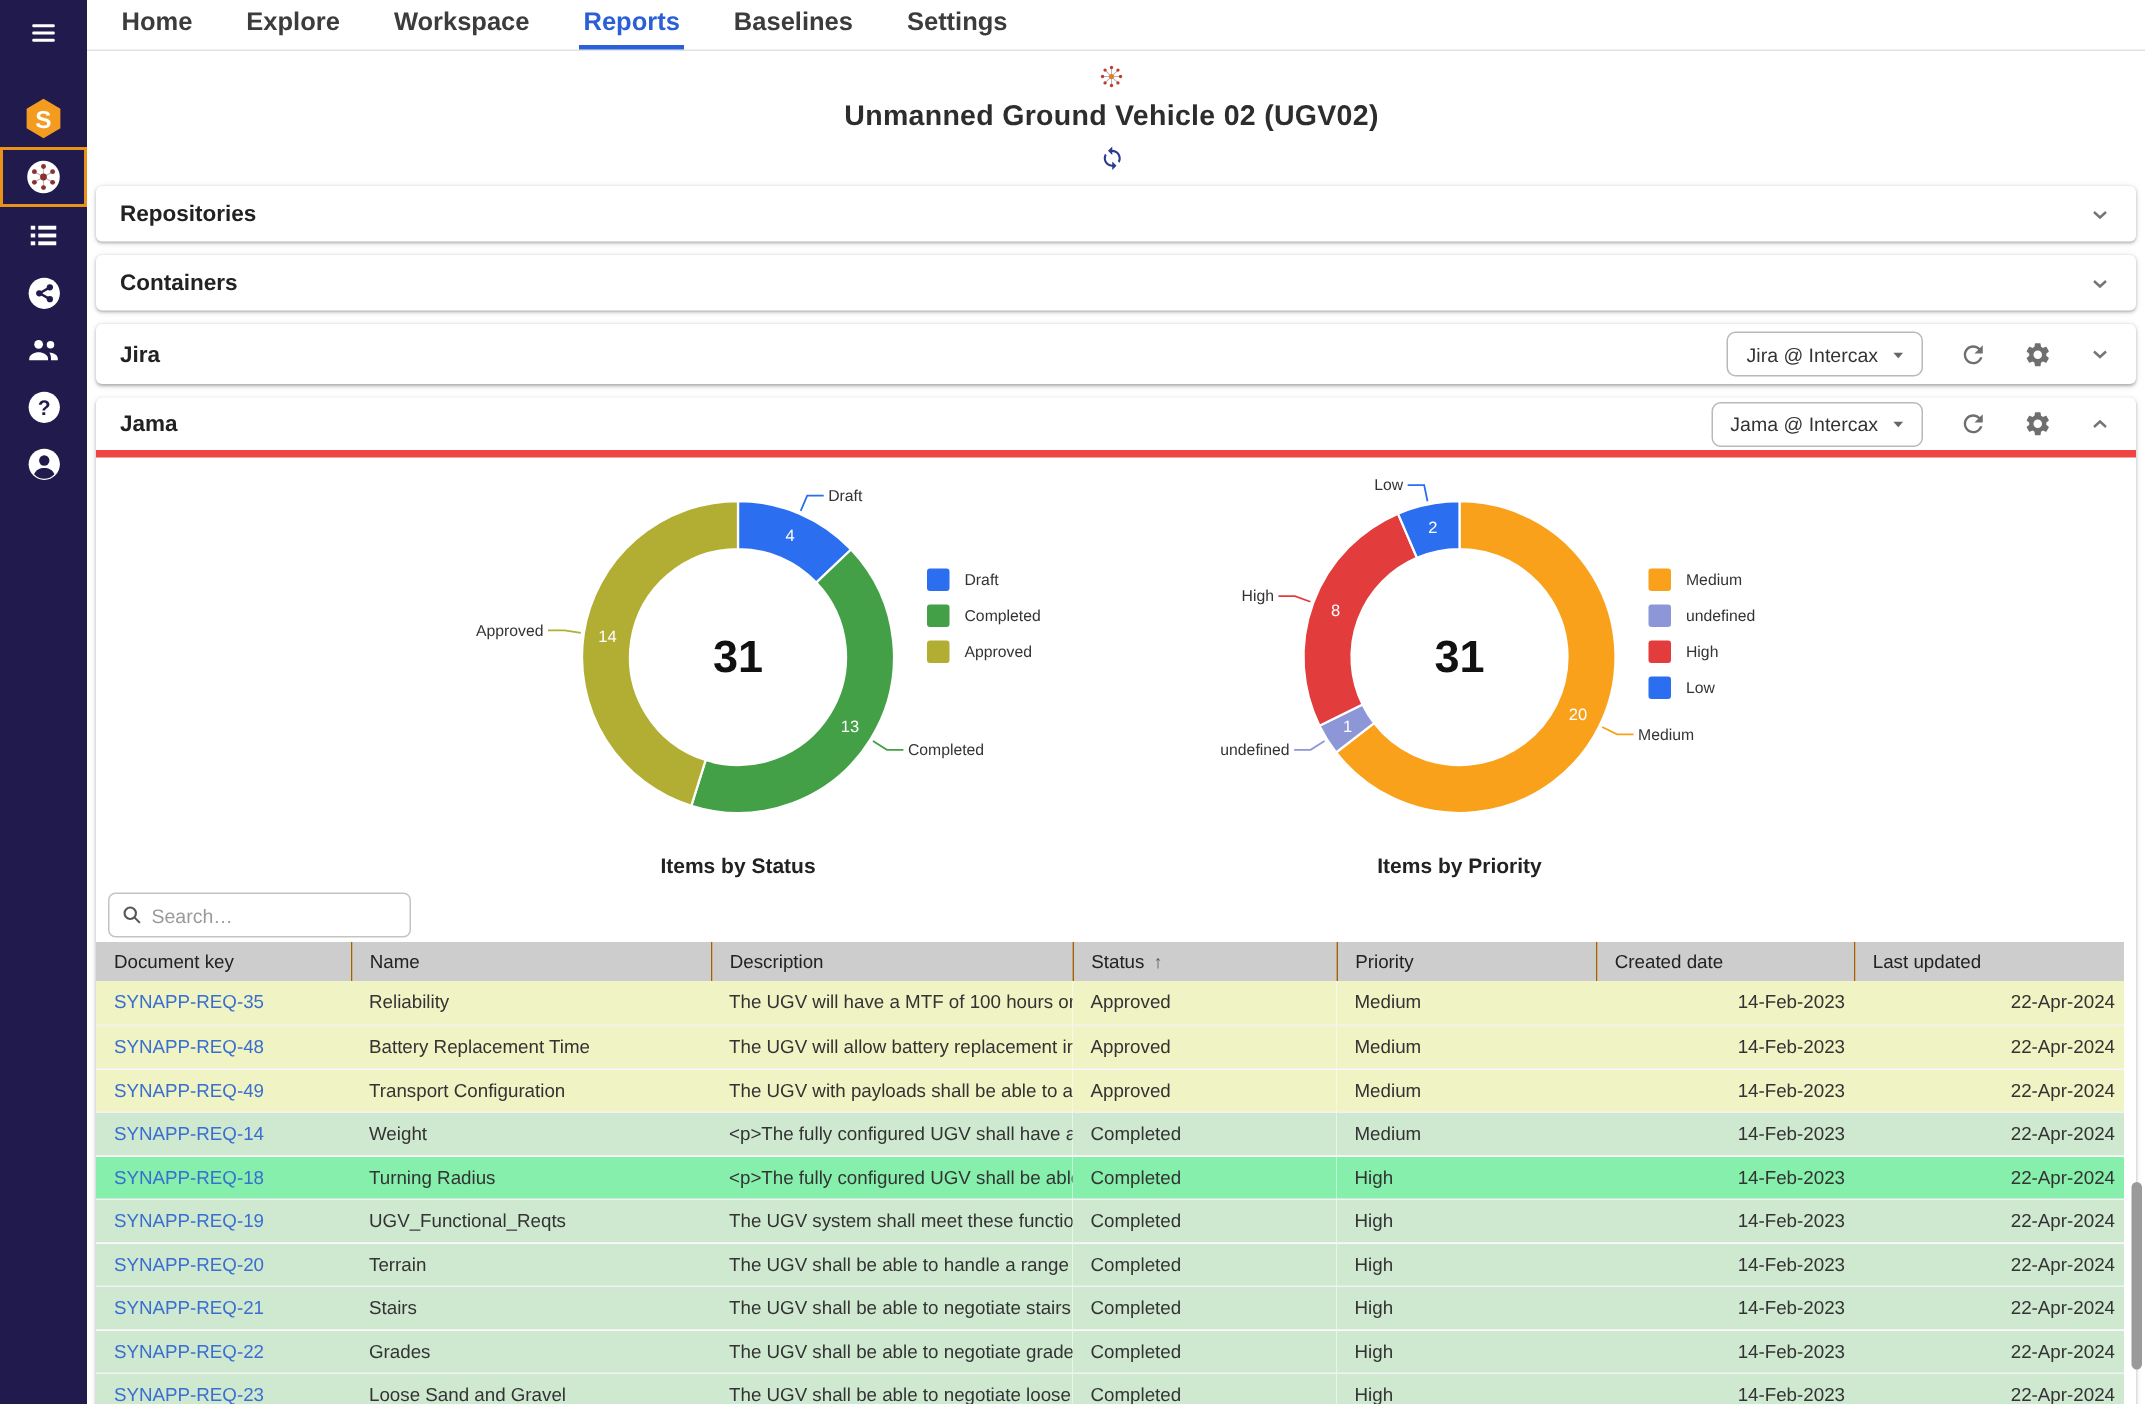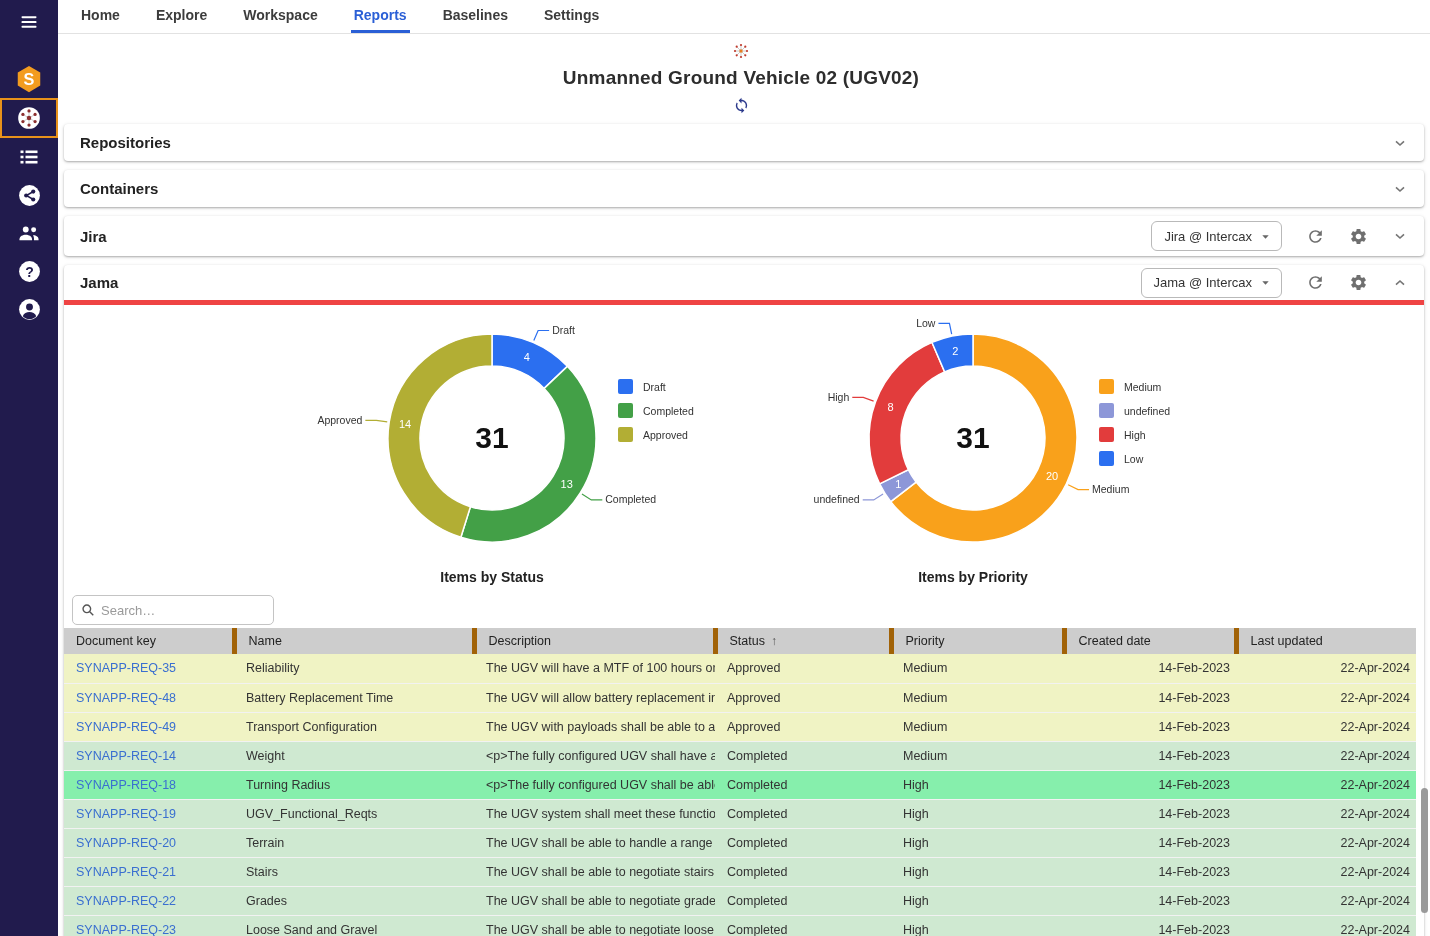--- a/index.html
+++ b/index.html
@@ -8,21 +8,21 @@
   
   .sidebar { position:fixed; left:0; top:0; width:58px; height:936px; background:#211b4d; z-index:20; display:flex; flex-direction:column; align-items:center; }
   .side-menu { height:40px; display:flex; align-items:center; justify-content:center; width:58px; margin-top:2px; cursor:pointer; }
   .side-icons { margin-top:18px; display:flex; flex-direction:column; align-items:center; width:58px; }
   .side-item { width:58px; height:38px; display:flex; align-items:center; justify-content:center; cursor:pointer; }
   .side-item.selected { border:2px solid #e8921a; height:40px; }
 
   
   .main { margin-left:58px; }
   .topnav { height:34px; border-bottom:1px solid #e2e2e2; display:flex; align-items:stretch; padding-left:20px; gap:30px; background:#fff; }
-  .nav-item { display:flex; align-items:center; font-size:14px; font-weight:700; color:#3c3c3c; cursor:pointer; border-bottom:3px solid transparent; padding:0 3px; }
+  .nav-item { display:flex; align-items:center; font-size:17px; font-weight:700; color:#3c3c3c; cursor:pointer; border-bottom:3px solid transparent; padding:0 3px; }
   .nav-item.active { color:#2a5fd6; border-bottom-color:#2a5fd6; }
 
   .title-row { display:flex; align-items:center; gap:8px; padding:9px 20px 10px 14px;flex-direction:column; }
   .page-title { font-size:19px; font-weight:700; color:#2d2d2d; letter-spacing:.2px; }
 
   
   .panel { margin:0 6px 9px 6px; background:#fff; border-radius:4px; box-shadow:0 1px 2px rgba(0,0,0,.25), 0 1px 4px rgba(0,0,0,.12); }
   .panel-head { display:flex; align-items:center; justify-content:space-between; padding:0 16px; }
   .panel-head.simple { height:37px; }
   .panel-head.tall { height:40px; }
@@ -42,21 +42,21 @@
   .legend-label { font-size:10.5px; color:#333; }
 
   
   .search-row { padding:4px 8px 3px 8px; }
   .search-box { width:202px; height:30px; border:1px solid #c4c4c4; border-radius:5px; display:flex; align-items:center; gap:6px; padding:0 8px; background:#fff; }
   .search-box input { border:none; outline:none; font-size:13px; color:#333; width:160px; font-family:"Liberation Sans",sans-serif; background:transparent; }
   .search-box input::placeholder { color:#9a9a9a; }
 
   .tablewrap { position:relative; }
   table.grid { border-collapse:collapse; table-layout:fixed; width:1352px; margin-left:0; font-size:12.5px; }
-  table.grid th { background:#cdcdcd; color:#222; font-weight:400; text-align:left; height:26px; padding:0 0 0 12px; border-right:5px solid #a16207; white-space:nowrap; overflow:hidden; cursor:pointer; }
+  table.grid th { background:#cdcdcd; color:#222; font-weight:400; text-align:left; height:26px; padding:0 0 0 12px; border-right:1px solid #a16207; white-space:nowrap; overflow:hidden; cursor:pointer; }
   table.grid th:last-child { border-right:none; }
   table.grid td { height:29px; padding:0 6px 0 12px; white-space:nowrap; overflow:hidden; border-bottom:1px solid rgba(0,0,0,.05); }
   td.link { color:#3a6fd0; cursor:pointer; }
   td.num { text-align:right; }
   td.created { padding-right:50px; }
   td.updated { padding-right:24px; }
   .sort-arrow { color:#555; margin-left:6px; font-size:12px; }
   .vscroll { position:absolute; right:-4px; top:160px; width:7px; height:125px; background:#9a9a9a; border-radius:4px; cursor:grab; }
 
   

